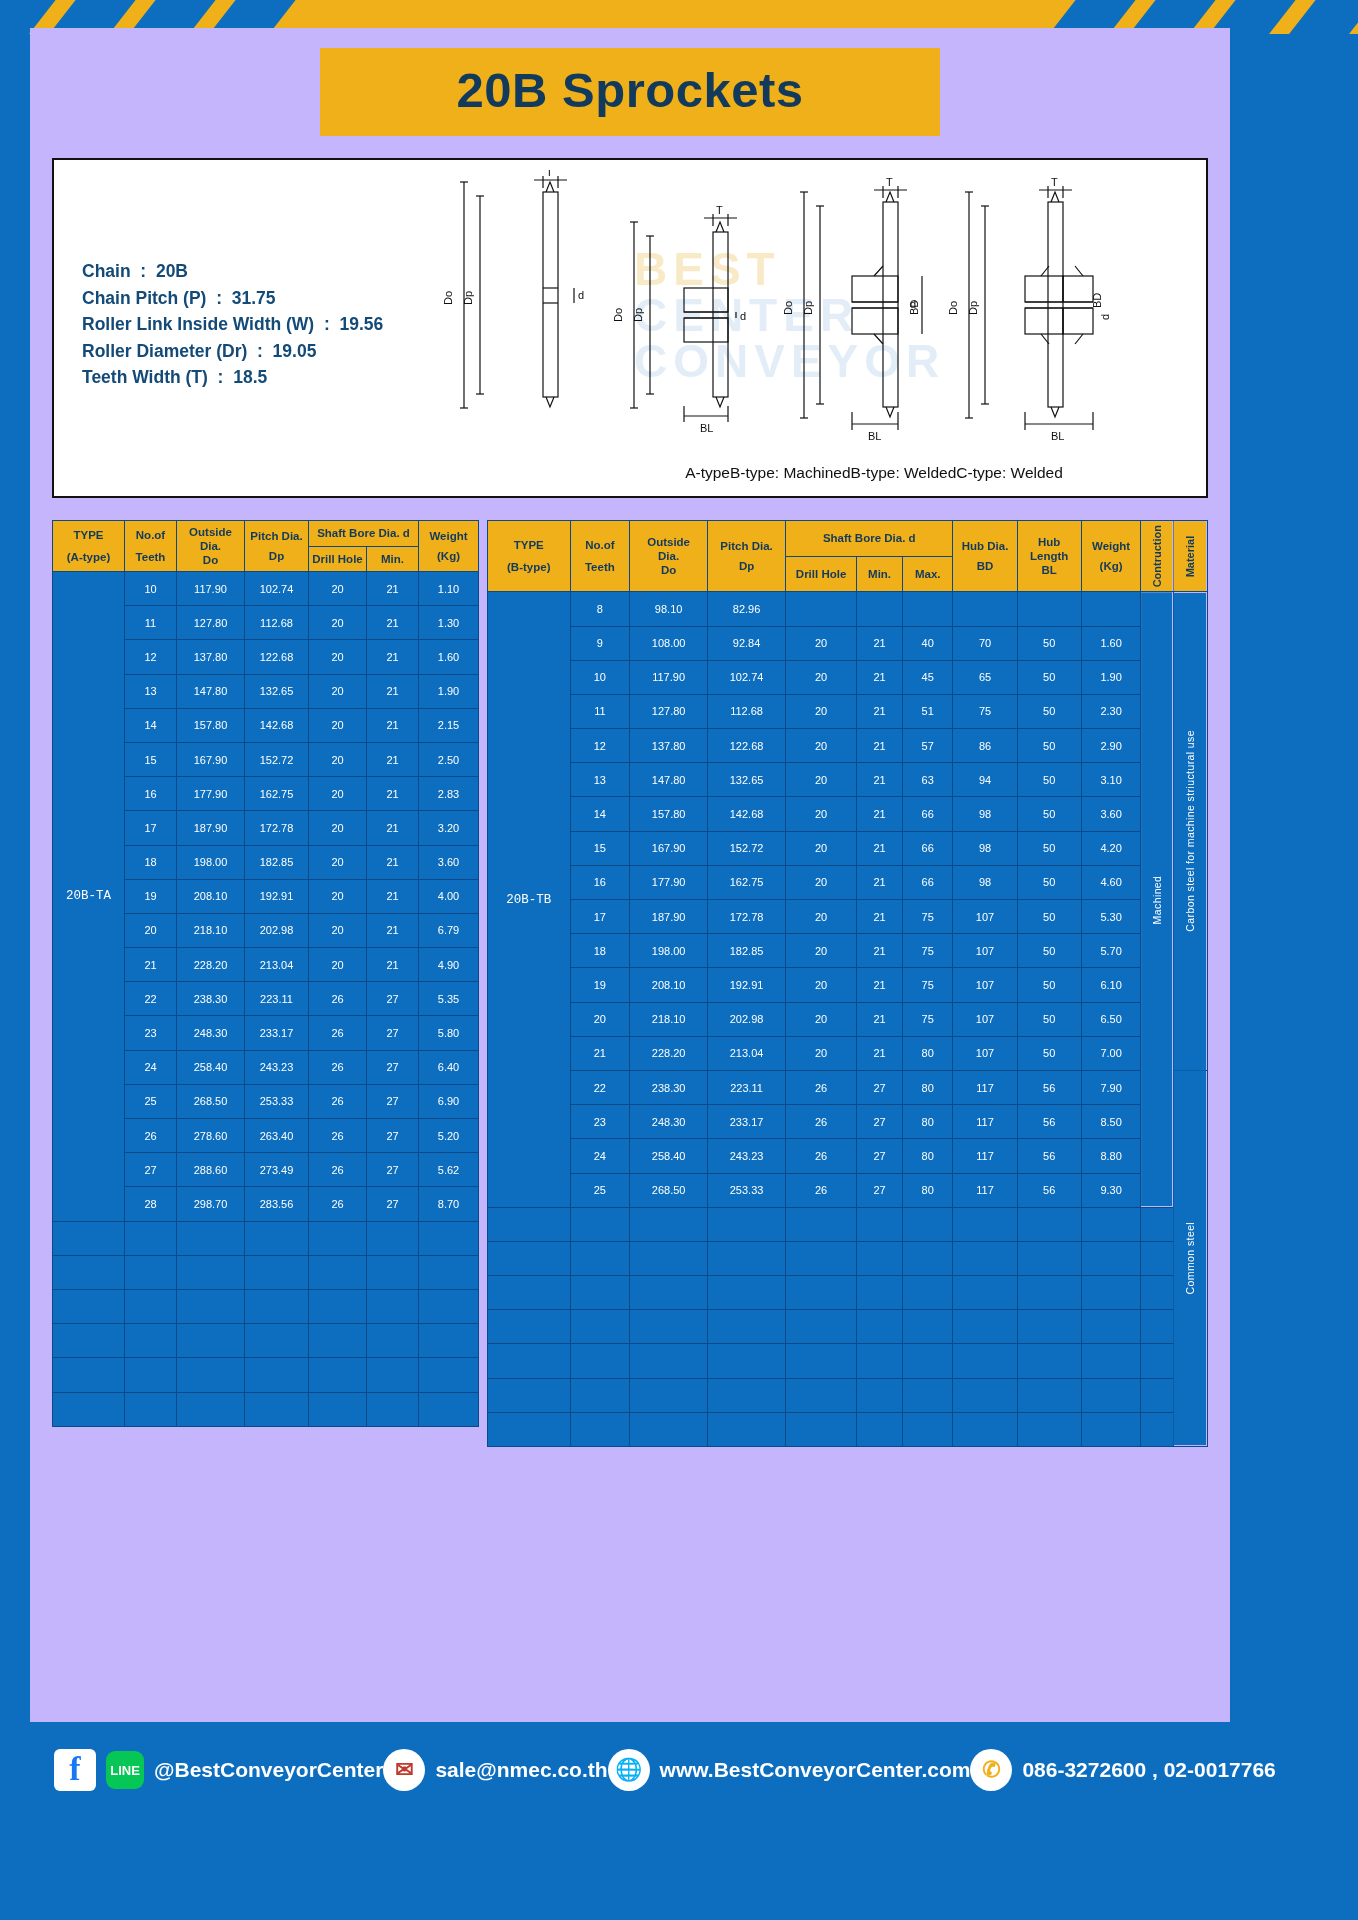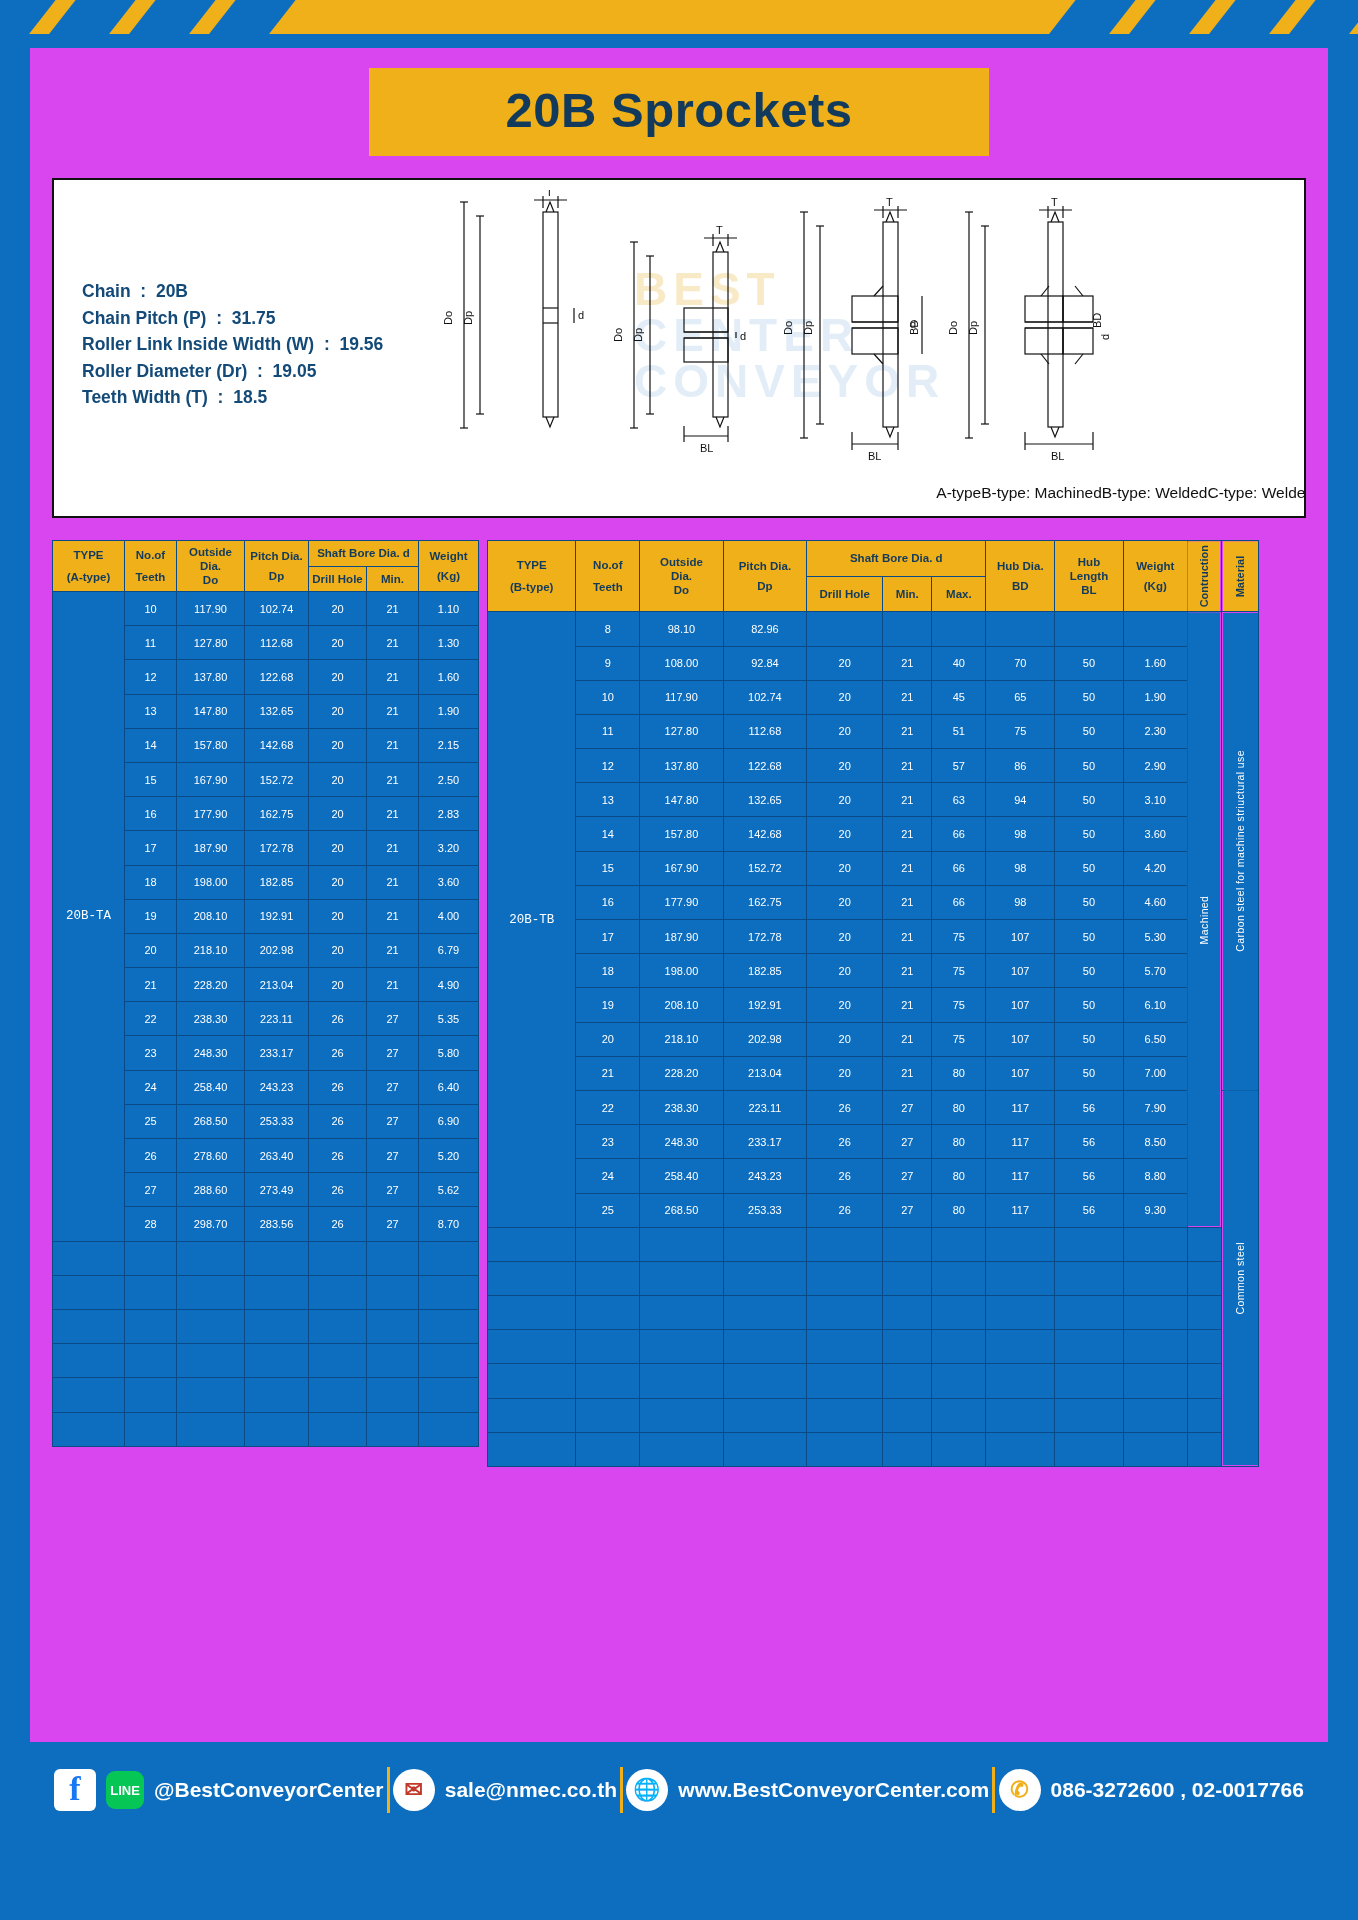--- a/index.html
+++ b/index.html
@@ -25,24 +25,24 @@
     position: absolute;
     top: -10px;
     width: 60px;
     height: 60px;
     background: #0d6ebf;
     transform: skewX(-38deg);
   }
 
   .page {
     position: absolute;
-    left: 30px; top: 48px;
-    width: 1298px;
+    left: 30px; top: 28px;
+    width: 1200px;
     height: 1790px;
-    background: #d946ef;
+    background: #c4b5fd;
     border: 0;
   }
 
   
   .title-wrap {
     margin-top: 20px;
     display: flex;
     justify-content: center;
   }
   .title-box {
@@ -87,21 +87,21 @@
     line-height: 46px;
     pointer-events: none;
   }
   .watermark .wm2 { color: rgba(235,185,70,0.30); }
   .diagram-svg { position: absolute; left: 380px; top: 10px; }
   .type-labels {
     position: absolute;
     left: 380px; bottom: 14px;
     width: 880px;
     display: flex;
-    justify-content: flex-end;
+    justify-content: center;
     font-size: 15.5px;
     color: #111;
   }
   .type-labels span { text-align: center; }
 
   
   .tables {
     display: flex;
     gap: 8px;
     margin: 22px 22px 0 22px;

